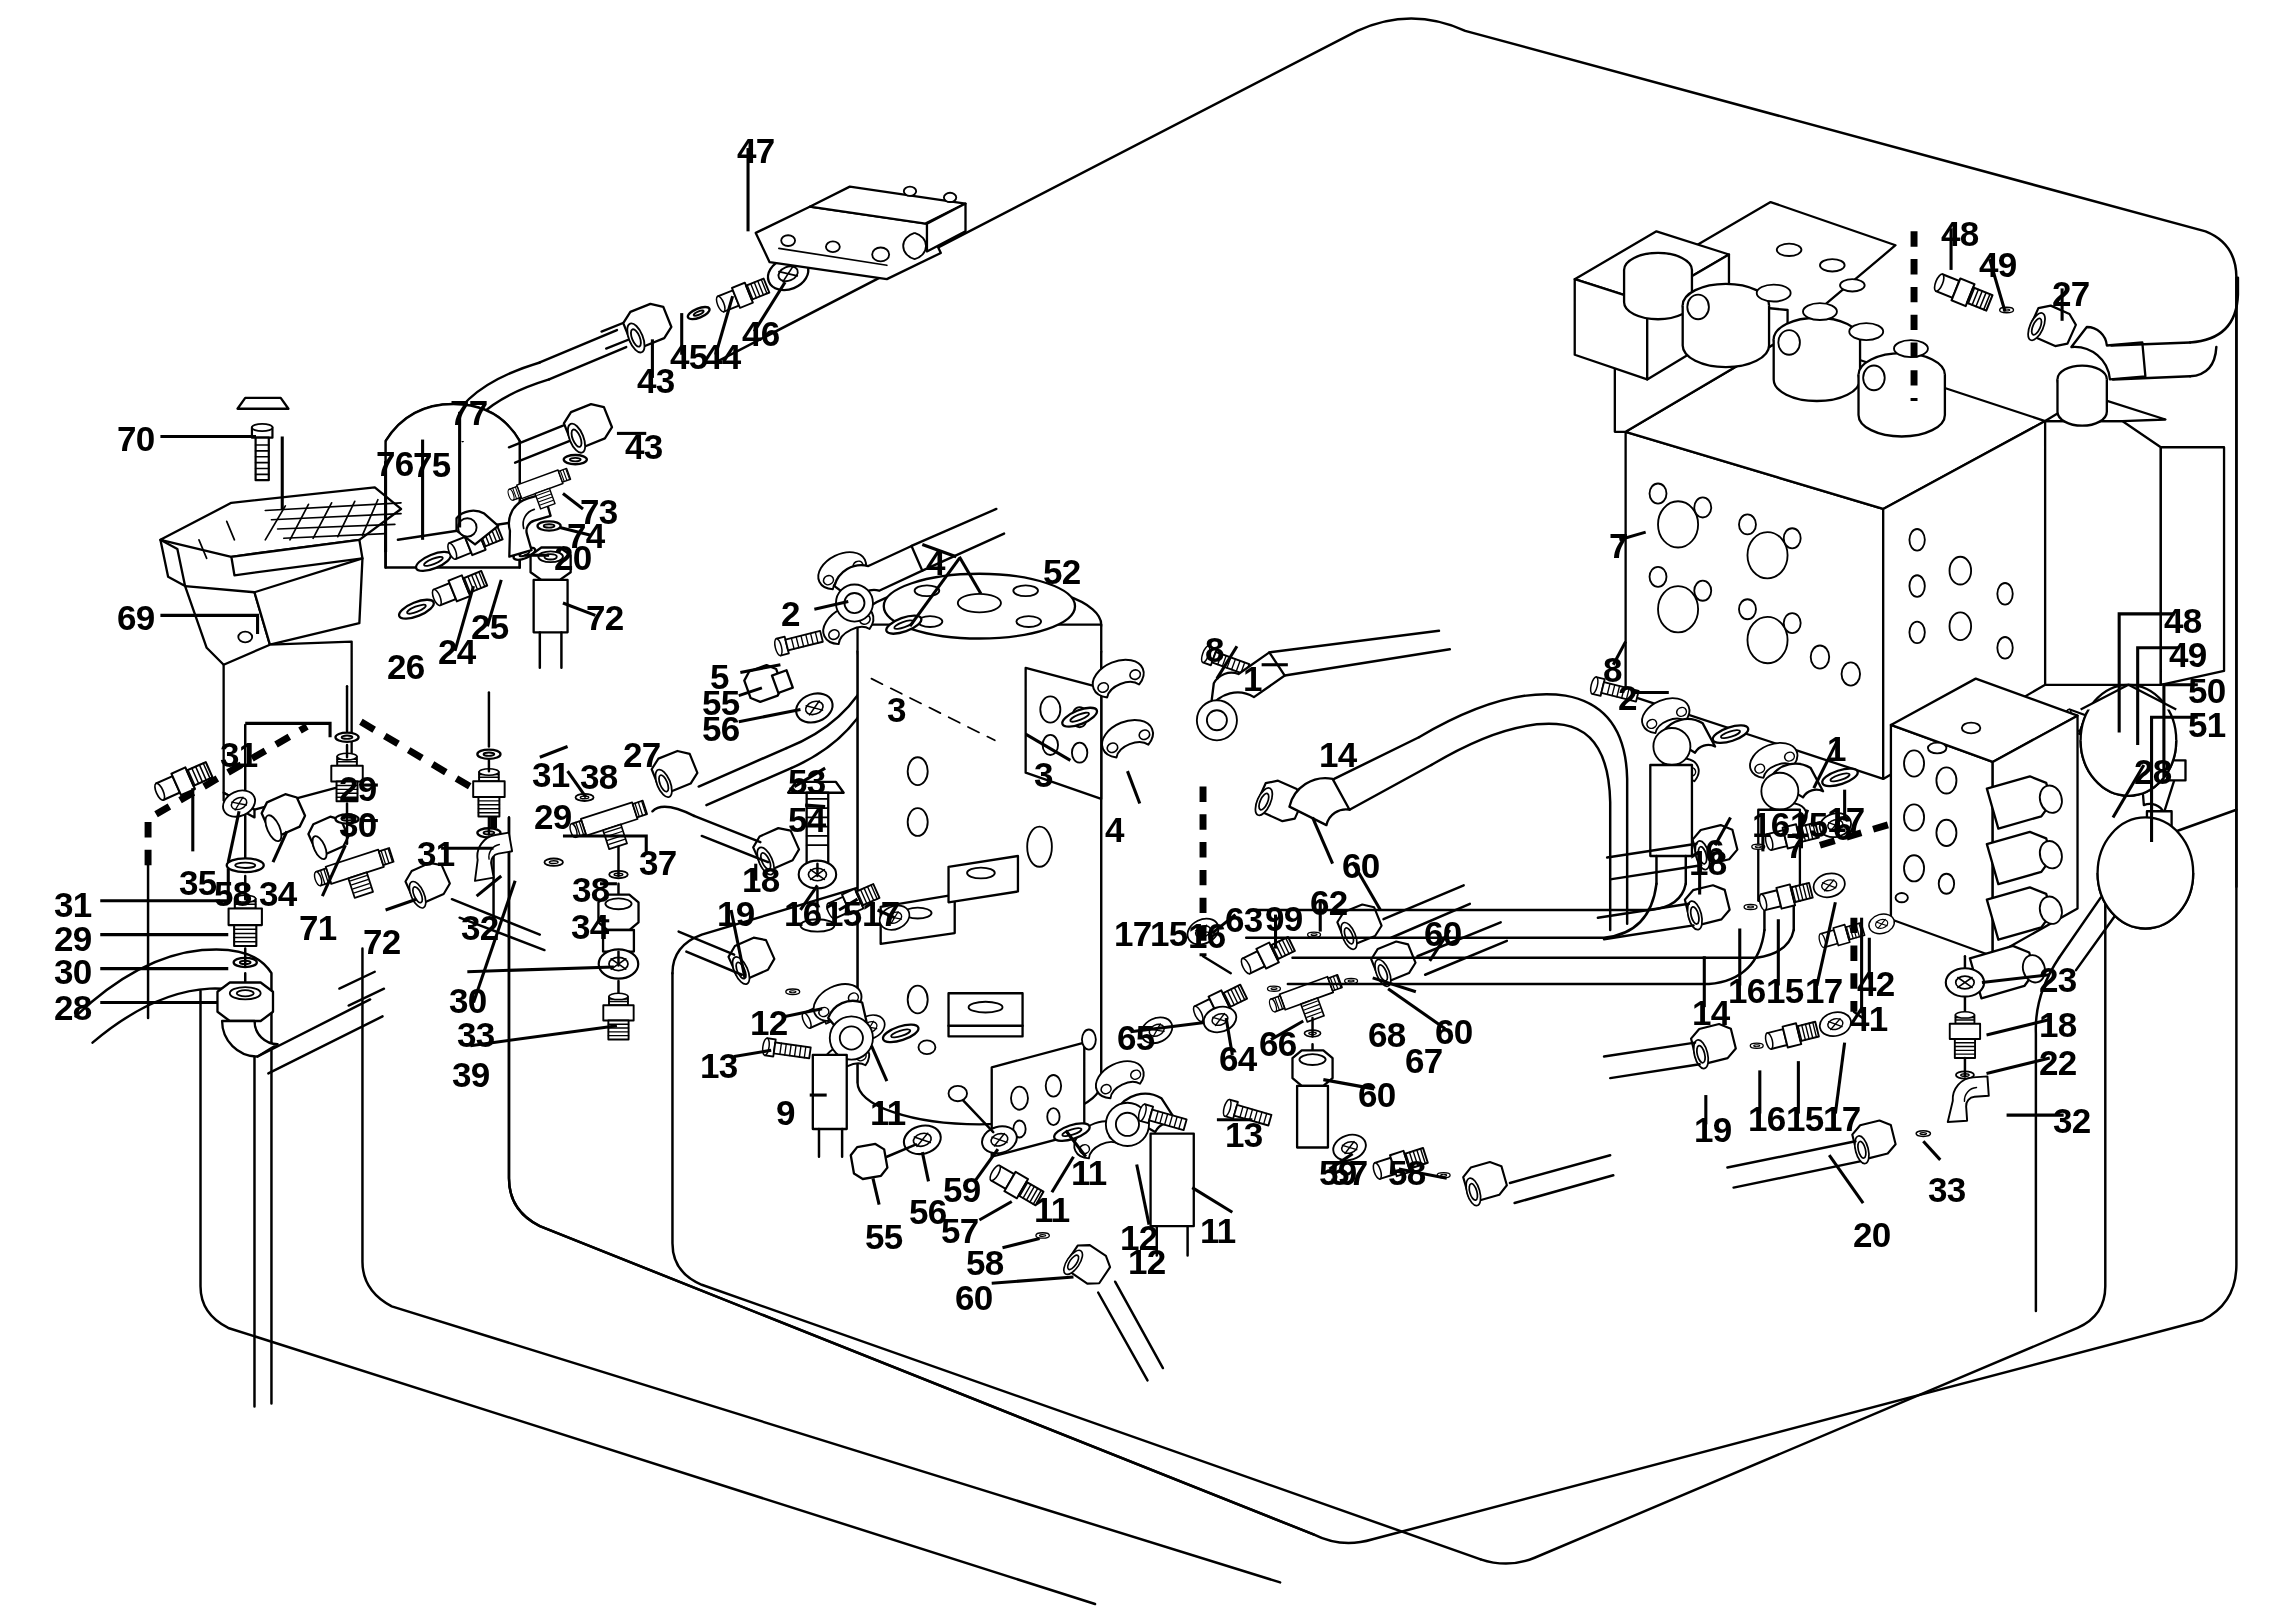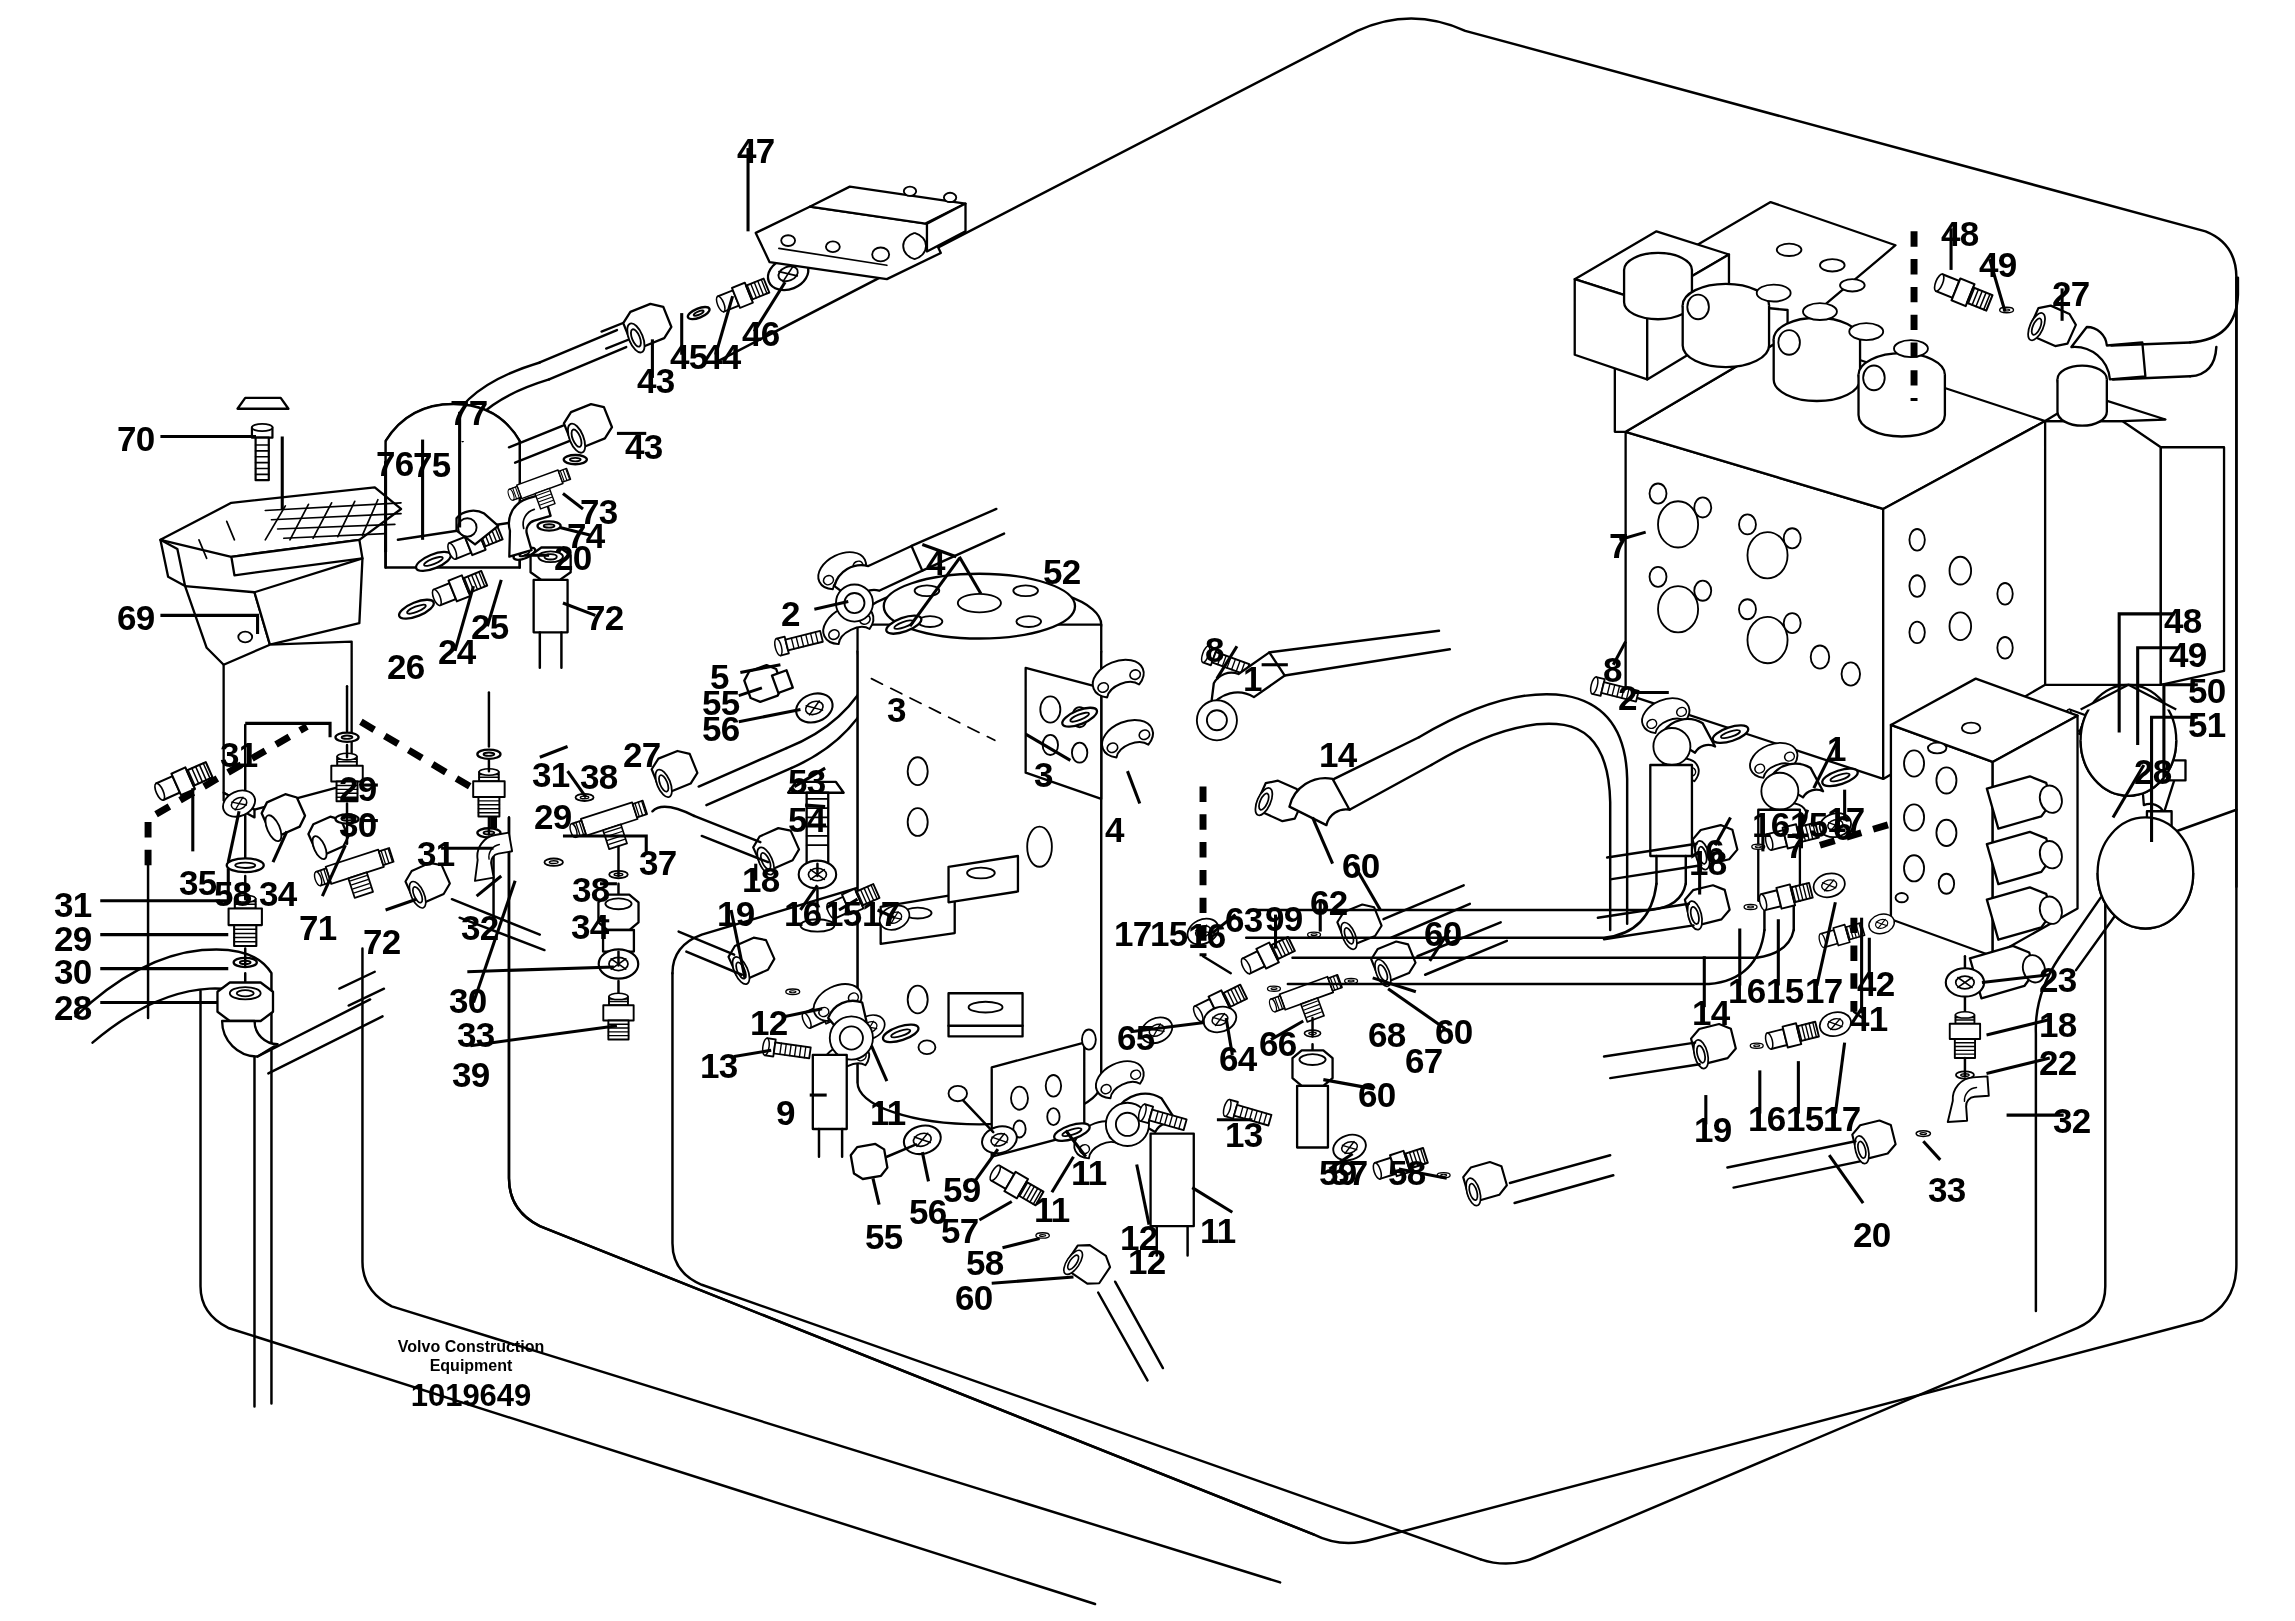--- a/index.html
+++ b/index.html
@@ -1152,22 +1152,15 @@
       <div class="callout c-num" style="left: 299px; top: 910px;">71</div>
       <div class="callout c-num" style="left: 363px; top: 924px;">72</div>
       <div class="callout c-num" style="left: 586px; top: 600px;">72</div>
       <div class="callout c-num" style="left: 580px; top: 494px;">73</div>
       <div class="callout c-num" style="left: 567px; top: 518px;">74</div>
       <div class="callout c-num" style="left: 413px; top: 423px; margin-top: 24px;">75</div>
       <div class="callout c-num" style="left: 376px; top: 446px;">76</div>
       <div class="callout c-num" style="left: 450px; top: 395px;">77</div>
     </div>
 
-  <div id="titleblock">
-    <div id="tb-l1">
-      <span>Volvo Construction</span><br>
-      <span>Equipment</span>
-    </div>
-    <div id="tb-num">1019649</div>
-  </div>
 
 </div>
 
 
 </body></html>

